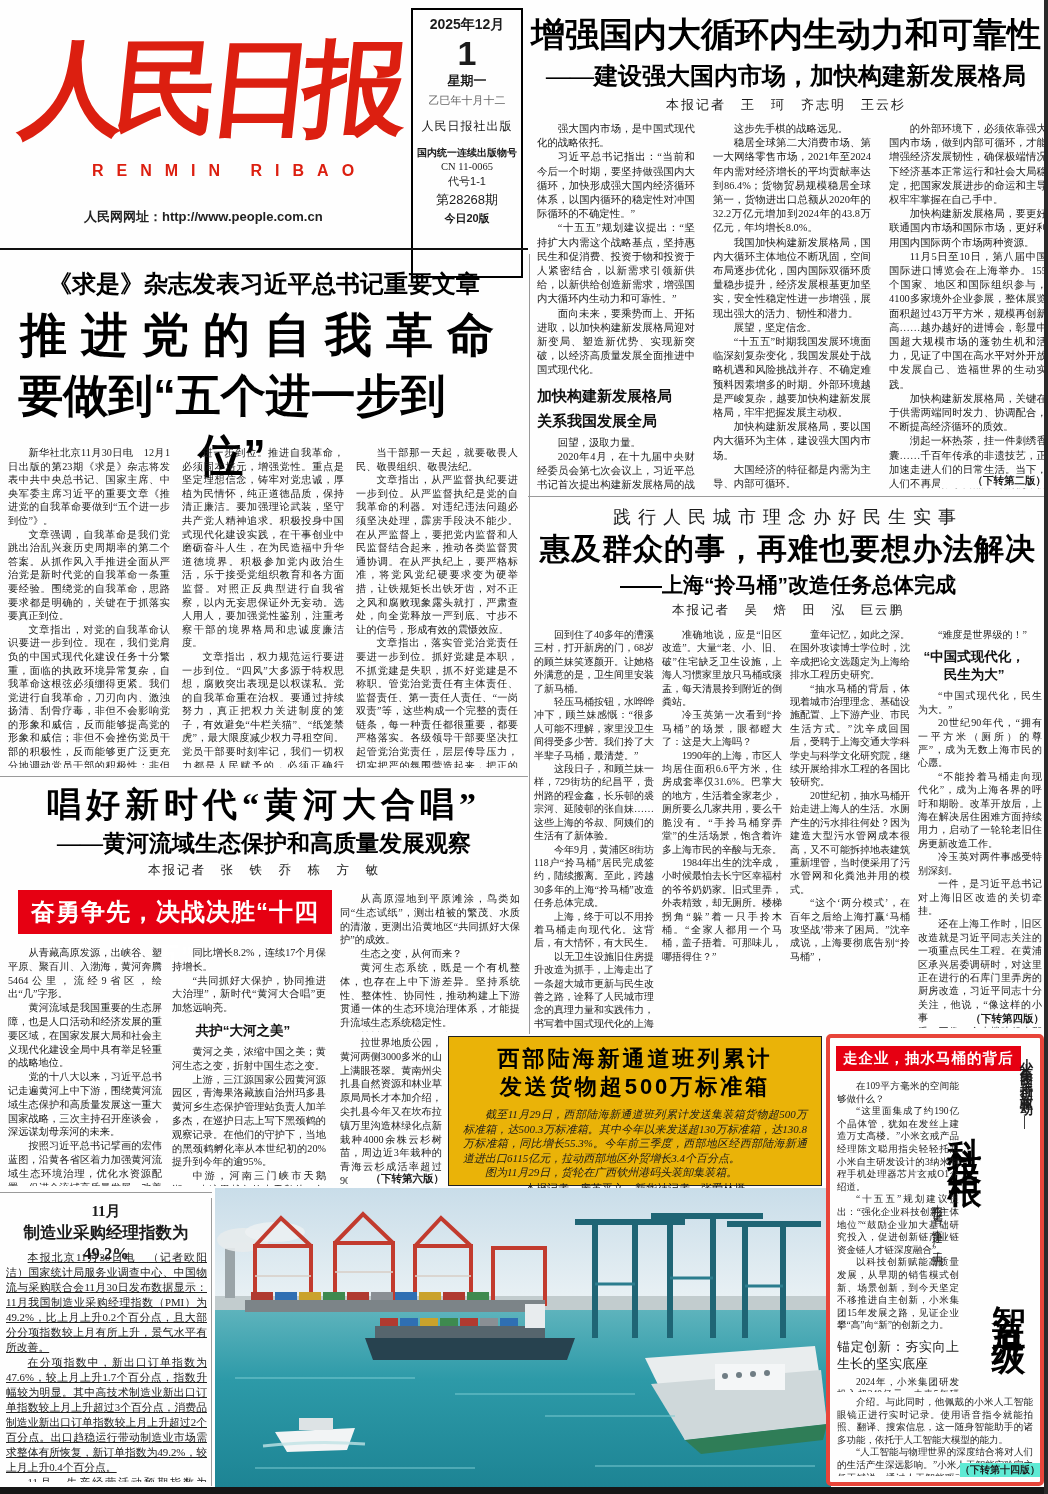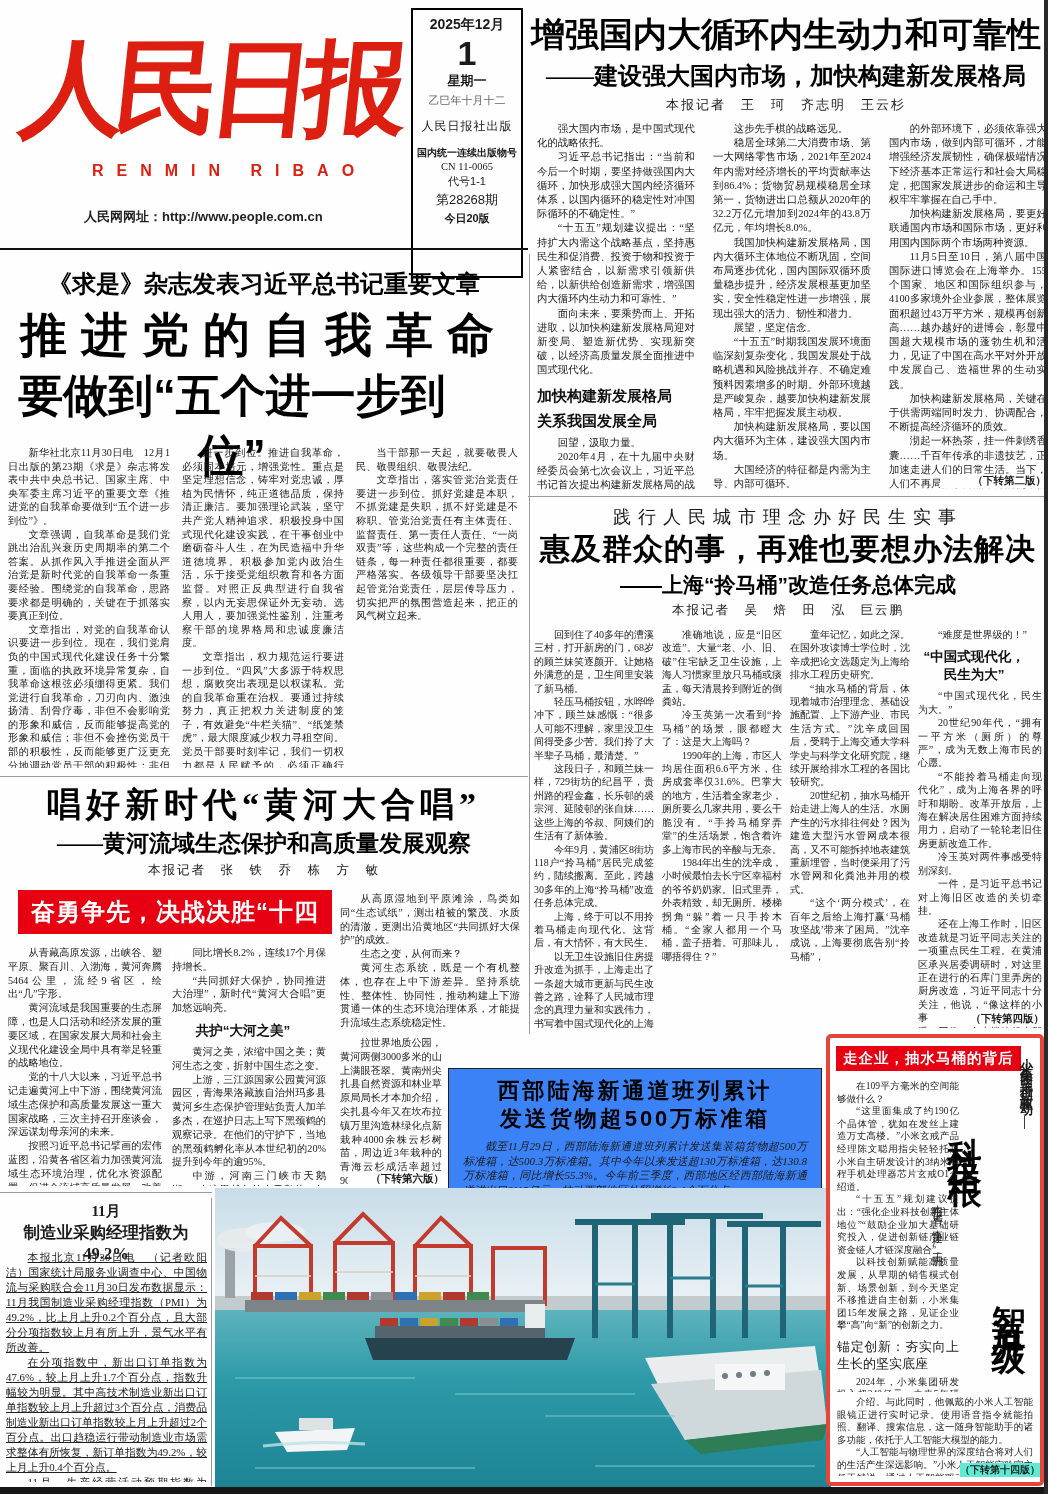--- a/index.html
+++ b/index.html
@@ -54,21 +54,21 @@
   .mt-sub{left:528px;top:571px;width:520px;font-weight:900;font-size:21px;color:#000;}
   .mt-byline{left:528px;top:602px;width:520px;font-size:12.5px;letter-spacing:2px;}
   
   .hh-title{left:0px;top:782px;width:528px;font-weight:900;font-size:34px;letter-spacing:5px;color:#000;}
   .hh-sub{left:0px;top:828px;width:528px;font-weight:bold;font-size:23px;color:#000;}
   .hh-byline{left:0px;top:862px;width:528px;font-size:12.5px;letter-spacing:2px;}
   .hh-banner{left:18px;top:890px;width:314px;height:44px;background:#e60012;color:#fff;
         font-weight:900;font-size:24px;line-height:44px;text-align:center;letter-spacing:1px;}
   
   .xb-box{left:448px;top:1036px;width:374px;height:150px;border:1.5px solid #222;box-sizing:border-box;
-        padding:8px 14px 4px 14px;background:#3b82f6;margin-top:32px;}
+        padding:8px 14px 4px 14px;background:#eab308;}
   .xb-t{font-family:"Liberation Sans",sans-serif;font-weight:900;font-size:22px;line-height:28px;
         text-align:center;letter-spacing:3px;color:#000;}
   .xb-body{font-style:italic;font-size:11px;line-height:14.5px;text-align:justify;margin-top:6px;}
   .xb-body p{margin:0;text-indent:2em;}
   .xb-credit{font-size:11px;text-align:center;margin-top:1px;}
   
   .pmi-t1{left:4px;top:1202px;width:204px;font-weight:bold;font-size:15px;}
   .pmi-t2{left:2px;top:1222px;width:208px;font-weight:900;font-size:16.5px;}
   .pmi-body{left:6px;top:1250px;width:201px;height:232px;}
   
@@ -179,20 +179,21 @@
   </div>
   <div class="col" style="left:182px;top:446px;width:162px;height:322px;font-size:10.2px;line-height:13.6px;">
     <div>
         <p>进一步到位。推进自我革命，必须固本培元，增强党性。重点是坚定理想信念，铸牢对党忠诚，厚植为民情怀，纯正道德品质，保持清正廉洁。要加强理论武装，坚守共产党人精神追求。积极投身中国式现代化建设实践，在干事创业中磨砺奋斗人生，在为民造福中升华道德境界。积极参加党内政治生活，乐于接受党组织教育和各方面监督。对照正反典型进行自我省察，以内无妄思保证外无妄动。选人用人，要加强党性鉴别，注重考察干部的境界格局和忠诚度廉洁度。</p>
         <p>文章指出，权力规范运行要进一步到位。“四风”大多源于特权思想，腐败突出表现是以权谋私。党的自我革命重在治权。要通过持续努力，真正把权力关进制度的笼子，有效避免“牛栏关猫”、“纸笼禁虎”，最大限度减少权力寻租空间。党员干部要时刻牢记，我们一切权力都是人民赋予的，必须正确行使，对人民负责，党内不允许有特权思想、特权现象存在，更不允许出现利益集团、权势团体、特权阶层。从入党、</p>
       </div>
   </div>
   <div class="col" style="left:356px;top:446px;width:162px;height:322px;font-size:10.2px;line-height:13.6px;">
     <div>
         <p>当干部那一天起，就要敬畏人民、敬畏组织、敬畏法纪。</p>
+        <p>文章指出，从严监督执纪要进一步到位。从严监督执纪是党的自我革命的利器。对违纪违法问题必须坚决处理，霹雳手段决不能少。在从严监督上，要把党内监督和人民监督结合起来，推动各类监督贯通协调。在从严执纪上，要严格标准，将党风党纪硬要求变为硬举措，让铁规矩长出铁牙齿，对不正之风和腐败现象露头就打，严肃查处，向全党释放一严到底、寸步不让的信号，形成有效的震慑效应。</p>
         <p>文章指出，落实管党治党责任要进一步到位。抓好党建是本职，不抓党建是失职，抓不好党建是不称职。管党治党责任有主体责任、监督责任、第一责任人责任、“一岗双责”等，这些构成一个完整的责任链条，每一种责任都很重要，都要严格落实。各级领导干部要坚决扛起管党治党责任，层层传导压力，切实把严的氛围营造起来，把正的风气树立起来。</p>
       </div>
   </div>
 
   <div class="abs mt-kicker ctr">践行人民城市理念办好民生实事</div>
   <div class="abs mt-title ctr">惠及群众的事，再难也要想办法解决</div>
   <div class="abs mt-sub ctr sans">——上海“拎马桶”改造任务总体完成</div>
   <div class="abs mt-byline ctr">本报记者　吴　焙　田　泓　巨云鹏</div>
 
   <div class="col" style="left:534px;top:628px;width:120px;height:400px;font-size:10px;line-height:13.4px;">

